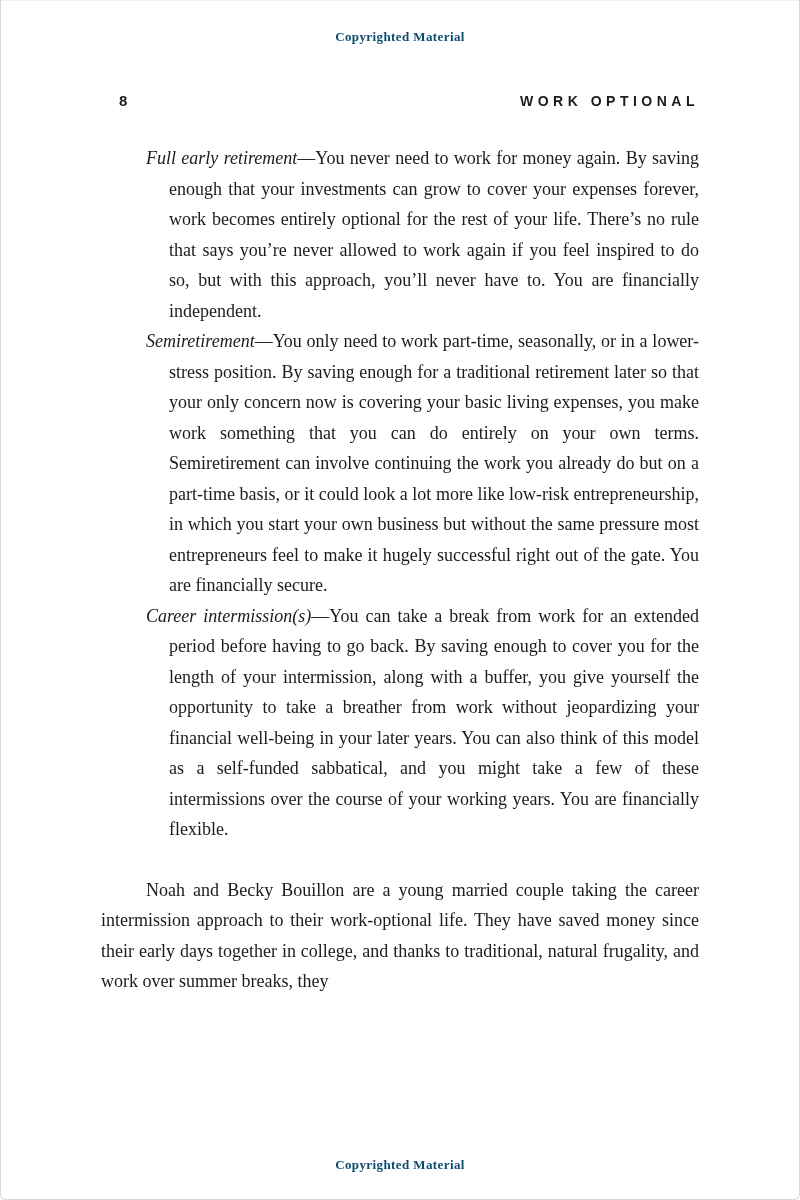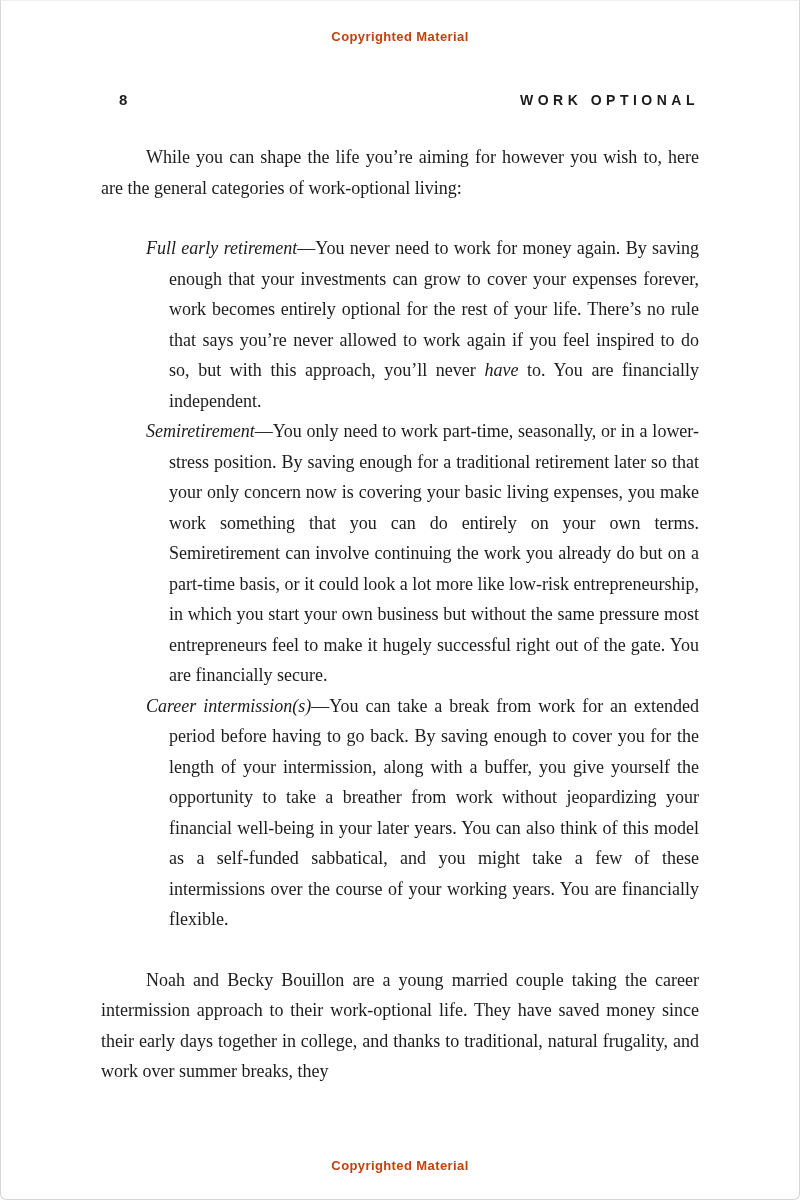--- a/index.html
+++ b/index.html
@@ -14,25 +14,25 @@
     border-top-color: #efefef;
     border-radius: 0 0 6px 6px;
     overflow: hidden;
     position: relative;
     font-family: "Liberation Serif", serif;
     color: #1b1b1b;
   }
 
   .copyright {
     text-align: center;
-    font-family: Liberation Sans, sans-serif;
+    font-family: Liberation Serif, serif;
     font-weight: bold;
     font-size: 13px;
     letter-spacing: 0.4px;
-    color: #c2410c;
+    color: #0c4a6e;
   }
   .copyright.top { padding-top: 28px; }
   .copyright.bottom {
     position: absolute;
     left: 0; right: 0;
     bottom: 26px;
   }
 
   .running-head {
     position: relative;
@@ -67,37 +67,36 @@
 
   .category-list { margin: 30px 0 30px 0; }
   .item {
     padding-left: 68px;
     text-indent: -23px;
   }
   .item .lead {
     font-weight: normal;
     font-style: italic;
   }
-  .italic-word { font-style: italic; }
+  .italic-word { }
 </style>
 </head>
 <body>
 
 <div class="page">
 
   <div class="copyright top">Copyrighted Material</div>
 
   <header class="running-head">
     <span class="page-number">8</span>
     <span class="head-title">WORK OPTIONAL</span>
   </header>
 
   <main class="body-text">
 
-    <p class="para indent">While you can shape the life you’re aiming for however you wish to, here are the general categories of work-optional living:</p>
 
     <div class="category-list">
 
       <p class="item"><span class="lead">Full early retirement</span><span>—You never need to work for money again. By saving enough that your investments can grow to cover your expenses forever, work becomes entirely optional for the rest of your life. There’s no rule that says you’re never allowed to work again if you feel inspired to do so, but with this approach, you’ll never </span><span class="italic-word">have</span><span> to. You are financially independent.</span></p>
 
       <p class="item"><span class="lead">Semiretirement</span><span>—You only need to work part-time, seasonally, or in a lower-stress position. By saving enough for a traditional retirement later so that your only concern now is covering your basic living expenses, you make work something that you can do entirely on your own terms. Semiretirement can involve continuing the work you already do but on a part-time basis, or it could look a lot more like low-risk entrepreneurship, in which you start your own business but without the same pressure most entrepreneurs feel to make it hugely successful right out of the gate. You are financially secure.</span><span class="italic-word"></span><span></span></p>
 
       <p class="item"><span class="lead">Career intermission(s)</span><span>—You can take a break from work for an extended period before having to go back. By saving enough to cover you for the length of your intermission, along with a buffer, you give yourself the opportunity to take a breather from work without jeopardizing your financial well-being in your later years. You can also think of this model as a self-funded sabbatical, and you might take a few of these intermissions over the course of your working years. You are financially flexible.</span><span class="italic-word"></span><span></span></p>
 
     </div>

